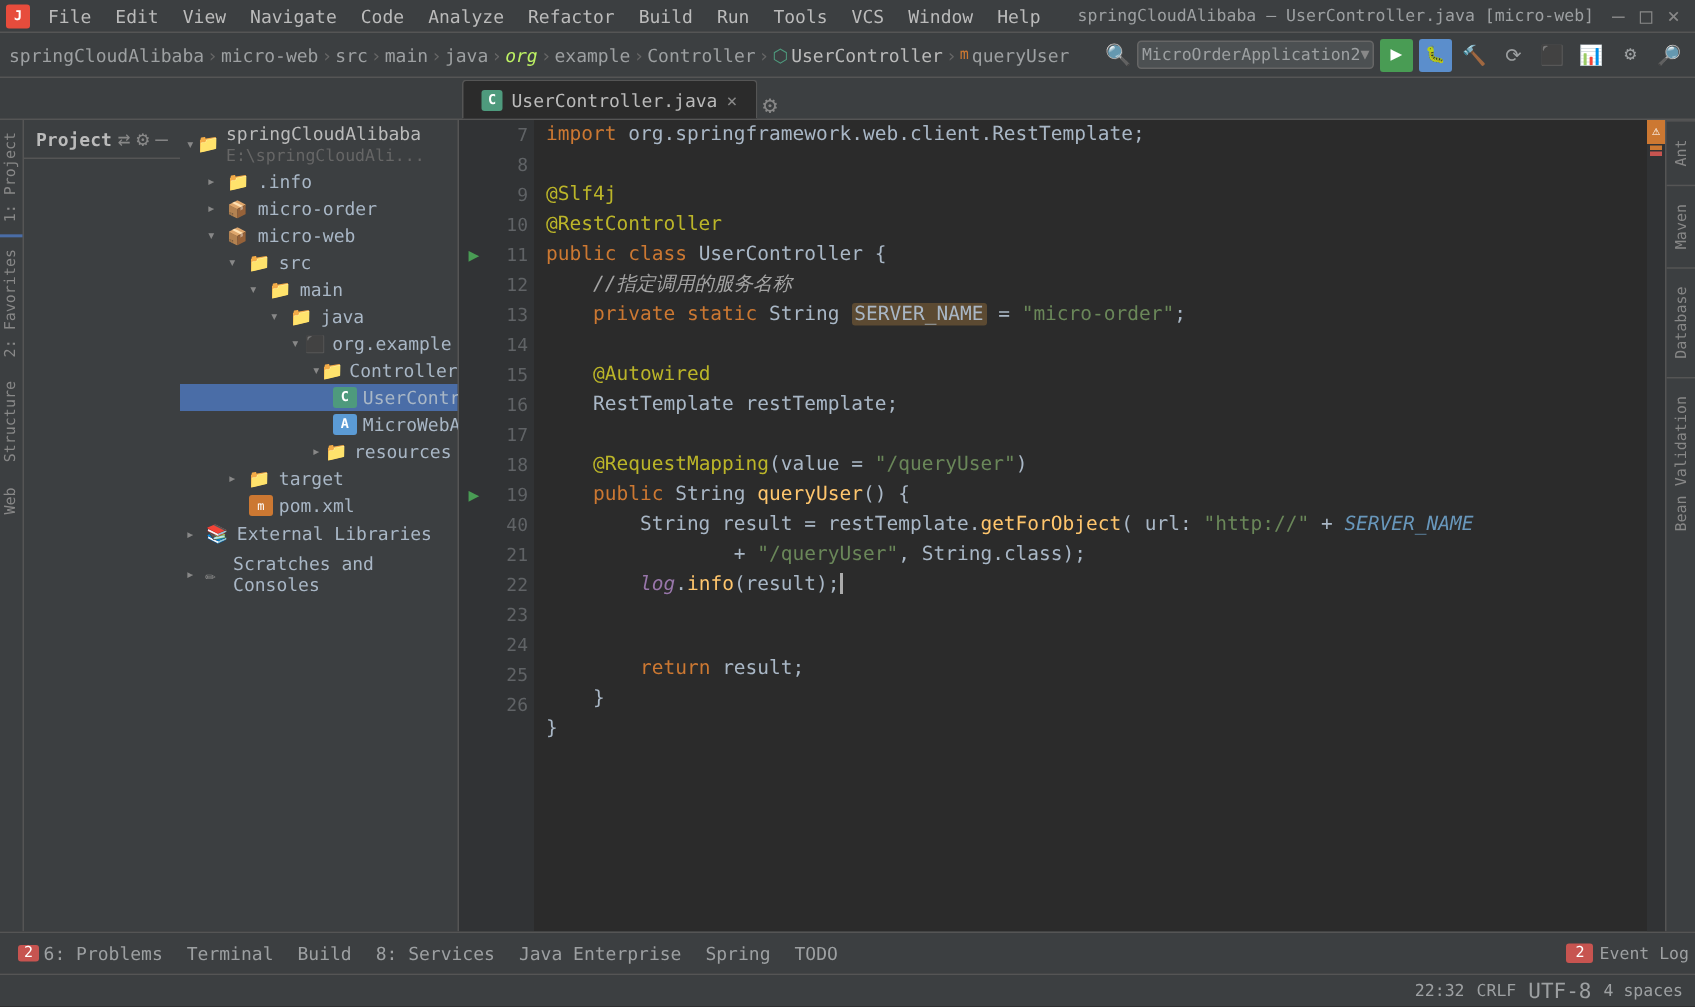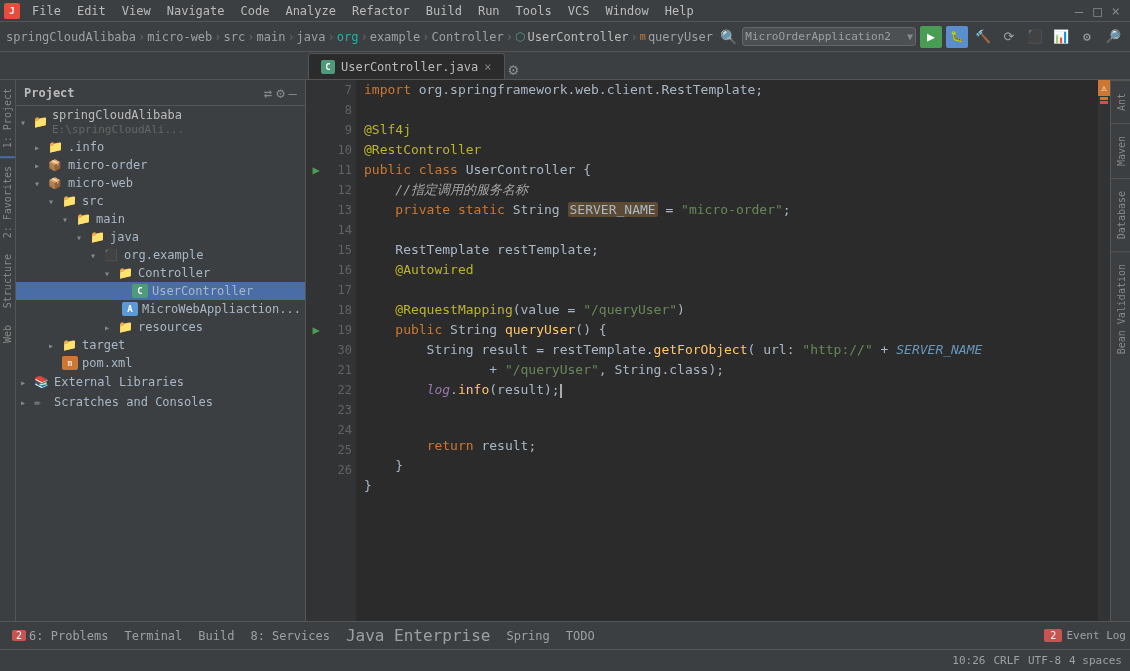--- a/index.html
+++ b/index.html
@@ -23,54 +23,55 @@
     <span style="color:#bbbbbb;font-size:12px;padding:0 8px;cursor:pointer;">Code</span>
     <span style="color:#bbbbbb;font-size:12px;padding:0 8px;cursor:pointer;">Analyze</span>
     <span style="color:#bbbbbb;font-size:12px;padding:0 8px;cursor:pointer;">Refactor</span>
     <span style="color:#bbbbbb;font-size:12px;padding:0 8px;cursor:pointer;">Build</span>
     <span style="color:#bbbbbb;font-size:12px;padding:0 8px;cursor:pointer;">Run</span>
     <span style="color:#bbbbbb;font-size:12px;padding:0 8px;cursor:pointer;">Tools</span>
     <span style="color:#bbbbbb;font-size:12px;padding:0 8px;cursor:pointer;">VCS</span>
     <span style="color:#bbbbbb;font-size:12px;padding:0 8px;cursor:pointer;">Window</span>
     <span style="color:#bbbbbb;font-size:12px;padding:0 8px;cursor:pointer;">Help</span>
   </div>
+  <div style="color:#9da0a2;font-size:11px;padding:0 8px;">springCloudAlibaba – UserController.java [micro-web]</div>
   <div style="display:flex;align-items:center;gap:2px;padding-right:6px;">
     <span style="cursor:pointer;color:#888;font-size:14px;padding:0 4px;">–</span>
     <span style="cursor:pointer;color:#888;font-size:14px;padding:0 4px;">□</span>
     <span style="cursor:pointer;color:#888;font-size:14px;padding:0 4px;">×</span>
   </div>
 </div>
 
 <div style="background:#3c3f41;height:30px;display:flex;align-items:center;padding:0 6px;border-bottom:1px solid #555;flex-shrink:0;">
   <div style="display:flex;align-items:center;font-size:12px;color:#9da0a2;flex:1;">
     <span style="color:#9da0a2;cursor:pointer;">springCloudAlibaba</span>
     <span style="color:#666;margin:0 2px;">›</span>
     <span style="color:#9da0a2;cursor:pointer;">micro-web</span>
     <span style="color:#666;margin:0 2px;">›</span>
     <span style="color:#9da0a2;cursor:pointer;">src</span>
     <span style="color:#666;margin:0 2px;">›</span>
     <span style="color:#9da0a2;cursor:pointer;">main</span>
     <span style="color:#666;margin:0 2px;">›</span>
     <span style="color:#9da0a2;cursor:pointer;">java</span>
     <span style="color:#666;margin:0 2px;">›</span>
-    <span style="color:#14b8a6;cursor:pointer;">org</span>
+    <span style="color:#bef264;cursor:pointer;font-style:italic;">org</span>
     <span style="color:#666;margin:0 2px;">›</span>
     <span style="color:#9da0a2;cursor:pointer;">example</span>
     <span style="color:#666;margin:0 2px;">›</span>
     <span style="color:#9da0a2;cursor:pointer;">Controller</span>
     <span style="color:#666;margin:0 2px;">›</span>
     <span style="color:#4e9a7d;margin-right:2px;">⬡</span>
     <span style="color:#bbbbbb;cursor:pointer;">UserController</span>
     <span style="color:#666;margin:0 2px;">›</span>
     <span style="color:#cc7832;margin-right:2px;font-size:10px;">m</span>
     <span style="color:#9da0a2;cursor:pointer;">queryUser</span>
   </div>
   <div style="display:flex;align-items:center;gap:4px;">
     <span style="color:#9da0a2;cursor:pointer;font-size:14px;">🔍</span>
-    <div style="background:#4c5052;border:1px solid #666;border-radius:3px;padding:2px 2px;display:flex;align-items:center;gap:16px;cursor:pointer;text-align:right;">
+    <div style="background:#4c5052;border:1px solid #666;border-radius:3px;padding:2px 2px;display:flex;align-items:center;gap:0;cursor:pointer;text-align:right;">
       <span style="color:#9da0a2;font-size:11px;">MicroOrderApplication2</span>
       <span style="color:#888;font-size:10px;">▼</span>
     </div>
     <div style="width:22px;height:22px;background:#499c54;border-radius:2px;display:flex;align-items:center;justify-content:center;cursor:pointer;color:white;font-size:13px;">▶</div>
     <div style="width:22px;height:22px;background:#5b8ecc;border-radius:2px;display:flex;align-items:center;justify-content:center;cursor:pointer;color:white;font-size:11px;">🐛</div>
     <div style="width:22px;height:22px;display:flex;align-items:center;justify-content:center;cursor:pointer;color:#9da0a2;font-size:13px;">🔨</div>
     <div style="width:22px;height:22px;display:flex;align-items:center;justify-content:center;cursor:pointer;color:#9da0a2;font-size:13px;">⟳</div>
     <div style="width:22px;height:22px;display:flex;align-items:center;justify-content:center;cursor:pointer;color:#c75450;font-size:13px;">⬛</div>
     <div style="width:22px;height:22px;display:flex;align-items:center;justify-content:center;cursor:pointer;color:#9da0a2;font-size:13px;">📊</div>
     <div style="width:22px;height:22px;display:flex;align-items:center;justify-content:center;cursor:pointer;color:#9da0a2;font-size:13px;">⚙</div>
@@ -89,21 +90,21 @@
 
 <div style="display:flex;flex:1;overflow:hidden;">
 
   <div style="width:16px;background:#3c3f41;display:flex;flex-direction:column;align-items:center;border-right:1px solid #555;flex-shrink:0;">
     <div style="writing-mode:vertical-lr;transform:rotate(180deg);color:#888;font-size:10px;padding:8px 2px;cursor:pointer;border-top:2px solid #4a6da7;">1: Project</div>
     <div style="writing-mode:vertical-lr;transform:rotate(180deg);color:#888;font-size:10px;padding:8px 2px;cursor:pointer;">2: Favorites</div>
     <div style="writing-mode:vertical-lr;transform:rotate(180deg);color:#888;font-size:10px;padding:8px 2px;cursor:pointer;">Structure</div>
     <div style="writing-mode:vertical-lr;transform:rotate(180deg);color:#888;font-size:10px;padding:8px 2px;cursor:pointer;">Web</div>
   </div>
 
-  <div style="width:290px;background:#3c3f41;display:flex;flex-direction:column;flex-shrink:0;border-right:1px solid #555;">
+  <div style="width:290px;background:#3c3f41;display:flex;flex-direction:row;flex-shrink:0;border-right:1px solid #555;">
     <div style="height:26px;display:flex;align-items:center;padding:0 8px;background:#3c3f41;border-bottom:1px solid #555;gap:4px;">
       <span style="color:#bbbbbb;font-size:12px;font-weight:bold;flex:1;">Project</span>
       <span style="color:#888;cursor:pointer;font-size:14px;">⇄</span>
       <span style="color:#888;cursor:pointer;font-size:14px;">⚙</span>
       <span style="color:#888;cursor:pointer;font-size:14px;">—</span>
     </div>
     <div style="flex:1;overflow-y:auto;font-size:12px;">
 
       <div style="display:flex;align-items:center;padding:2px 4px;cursor:pointer;color:#a9b7c6;">
         <span style="color:#888;width:14px;font-size:10px;">▾</span>
@@ -240,40 +241,40 @@
           <div>10</div>
           <div>11</div>
         <div>12</div>
           <div>13</div>
           <div>14</div>
           <div>15</div>
           <div>16</div>
         <div>17</div>
           <div>18</div>
           <div>19</div>
-          <div>30</div>
+          <div>40</div>
           <div>21</div>
         <div>22</div>
           <div>23</div>
           <div>24</div>
           <div>25</div>
           <div>26</div>
       </div>
 
       <div style="flex:1;overflow:auto;padding:0 8px;line-height:20px;font-size:13px;font-family:Consolas,monospace;">
         <div style="white-space:pre;min-height:20px;"><span style="color:#cc7832;">import</span><span style="color:#a9b7c6;"> org.springframework.web.client.RestTemplate;</span></div>
         <div style="white-space:pre;min-height:20px;"> </div>
         <div style="white-space:pre;min-height:20px;"><span style="color:#bbb529;">@Slf4j</span></div>
         <div style="white-space:pre;min-height:20px;"><span style="color:#bbb529;">@RestController</span></div>
         <div style="white-space:pre;min-height:20px;"><span style="color:#cc7832;">public class </span><span style="color:#a9b7c6;">UserController {</span></div>
         <div style="white-space:pre;min-height:20px;"><span style="color:#a3a3a3;font-style:italic;">    //指定调用的服务名称</span></div>
         <div style="white-space:pre;min-height:20px;"><span style="color:#a9b7c6;">    </span><span style="color:#cc7832;">private static </span><span style="color:#a9b7c6;">String </span><span style="background:#5c4a32;padding:0 2px;border-radius:2px;color:#a9b7c6;">SERVER_NAME</span><span style="color:#a9b7c6;"> = </span><span style="color:#6a8759;">"micro-order"</span><span style="color:#a9b7c6;">;</span></div>
         <div style="white-space:pre;min-height:20px;"> </div>
+        <div style="white-space:pre;min-height:20px;"><span style="color:#a9b7c6;">    </span><span style="color:#bbb529;">@Autowired</span></div>
         <div style="white-space:pre;min-height:20px;"><span style="color:#a9b7c6;">    RestTemplate </span><span style="color:#a9b7c6;">restTemplate;</span></div>
-        <div style="white-space:pre;min-height:20px;"><span style="color:#a9b7c6;">    </span><span style="color:#bbb529;">@Autowired</span></div>
         <div style="white-space:pre;min-height:20px;"> </div>
         <div style="white-space:pre;min-height:20px;"><span style="color:#a9b7c6;">    </span><span style="color:#bbb529;">@RequestMapping</span><span style="color:#a9b7c6;">(value = </span><span style="color:#6a8759;">"/queryUser"</span><span style="color:#a9b7c6;">)</span></div>
         <div style="white-space:pre;min-height:20px;"><span style="color:#a9b7c6;">    </span><span style="color:#cc7832;">public </span><span style="color:#a9b7c6;">String </span><span style="color:#ffc66d;">queryUser</span><span style="color:#a9b7c6;">() {</span></div>
         <div style="white-space:pre;min-height:20px;"><span style="color:#a9b7c6;">        String result = restTemplate.</span><span style="color:#ffc66d;text-align:right;">getForObject</span><span style="color:#a9b7c6;">( url: </span><span style="color:#6a8759;">"http://"</span><span style="color:#a9b7c6;"> + </span><span style="color:#6897bb;font-style:italic;">SERVER_NAME</span></div>
         <div style="white-space:pre;min-height:20px;"><span style="color:#a9b7c6;">                + </span><span style="color:#6a8759;">"/queryUser"</span><span style="color:#a9b7c6;">, String.class);</span></div>
         <div style="white-space:pre;min-height:20px;"><span style="color:#a9b7c6;">        </span><span style="color:#9876aa;font-style:italic;">log</span><span style="color:#a9b7c6;">.</span><span style="color:#ffc66d;">info</span><span style="color:#a9b7c6;">(result);</span><span style="background:#ababab;width:2px;display:inline-block;height:14px;vertical-align:middle;"></span></div>
         <div style="white-space:pre;min-height:20px;margin-top:36px;"><span style="color:#a9b7c6;">        </span><span style="color:#cc7832;">return</span><span style="color:#a9b7c6;"> result;</span></div>
         <div style="white-space:pre;min-height:20px;"><span style="color:#a9b7c6;">    }</span></div>
         <div style="white-space:pre;min-height:20px;"><span style="color:#a9b7c6;">}</span></div>
         <div style="white-space:pre;min-height:20px;"> </div>
@@ -298,29 +299,29 @@
 </div>
 
 <div style="height:28px;background:#3c3f41;display:flex;align-items:center;padding:0 4px;border-top:1px solid #555;flex-shrink:0;">
   <div style="display:flex;align-items:center;gap:3px;padding:2px 8px;color:#9da0a2;font-size:12px;cursor:pointer;">
     <span style="background:#c75450;color:white;border-radius:2px;padding:0 4px;font-size:10px;">2</span>
     <span>6: Problems</span>
   </div>
   <div style="display:flex;align-items:center;gap:3px;padding:2px 8px;color:#9da0a2;font-size:12px;cursor:pointer;">Terminal</div>
   <div style="display:flex;align-items:center;gap:3px;padding:2px 8px;color:#9da0a2;font-size:12px;cursor:pointer;">Build</div>
   <div style="display:flex;align-items:center;gap:3px;padding:2px 8px;color:#9da0a2;font-size:12px;cursor:pointer;">8: Services</div>
-  <div style="display:flex;align-items:center;gap:3px;padding:2px 8px;color:#9da0a2;font-size:16px;cursor:pointer;">Java Enterprise</div>
+  <div style="display:flex;align-items:center;gap:3px;padding:2px 8px;color:#9da0a2;font-size:12px;cursor:pointer;">Java Enterprise</div>
   <div style="display:flex;align-items:center;gap:3px;padding:2px 8px;color:#9da0a2;font-size:12px;cursor:pointer;">Spring</div>
   <div style="display:flex;align-items:center;gap:3px;padding:2px 8px;color:#9da0a2;font-size:12px;cursor:pointer;">TODO</div>
   <div style="margin-left:auto;display:flex;align-items:center;gap:4px;">
     <span style="background:#c75450;color:white;border-radius:2px;padding:1px 6px;font-size:10px;cursor:pointer;">2</span>
     <span style="color:#9da0a2;font-size:11px;cursor:pointer;">Event Log</span>
   </div>
 </div>
 
 <div style="height:22px;background:#3c3f41;display:flex;align-items:center;padding:0 8px;border-top:1px solid #555;flex-shrink:0;">
   <div style="margin-left:auto;display:flex;align-items:center;gap:8px;">
-    <span style="color:#9da0a2;font-size:11px;cursor:pointer;">10:26</span>
+    <span style="color:#9da0a2;font-size:11px;cursor:pointer;">22:32</span>
     <span style="color:#9da0a2;font-size:11px;cursor:pointer;">CRLF</span>
-    <span style="color:#9da0a2;font-size:11px;cursor:pointer;">UTF-8</span>
+    <span style="color:#9da0a2;font-size:14px;cursor:pointer;">UTF-8</span>
     <span style="color:#9da0a2;font-size:11px;cursor:pointer;">4 spaces</span>
   </div>
 </div>
 
 </body></html>

